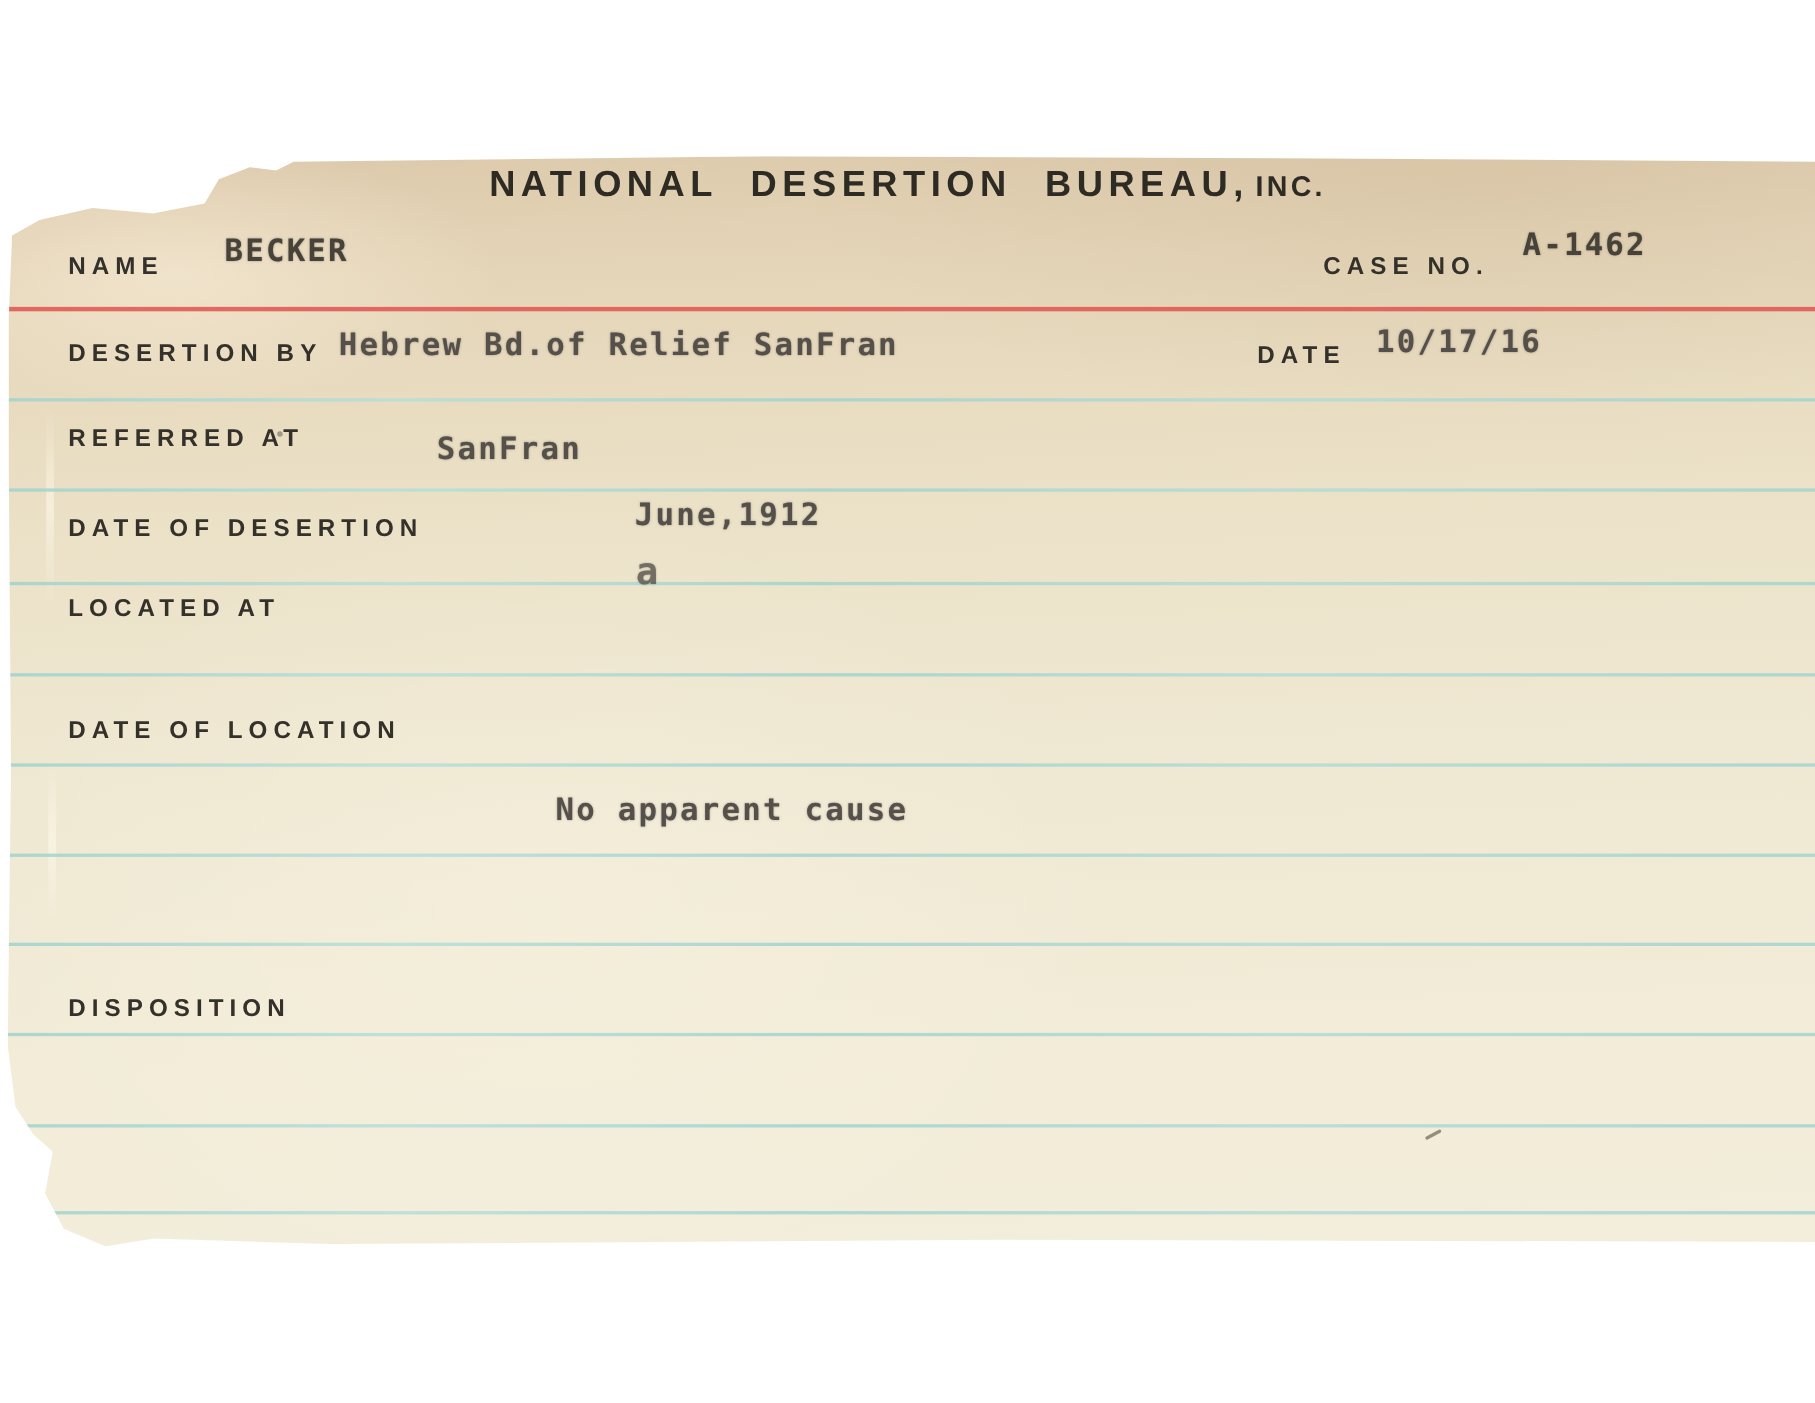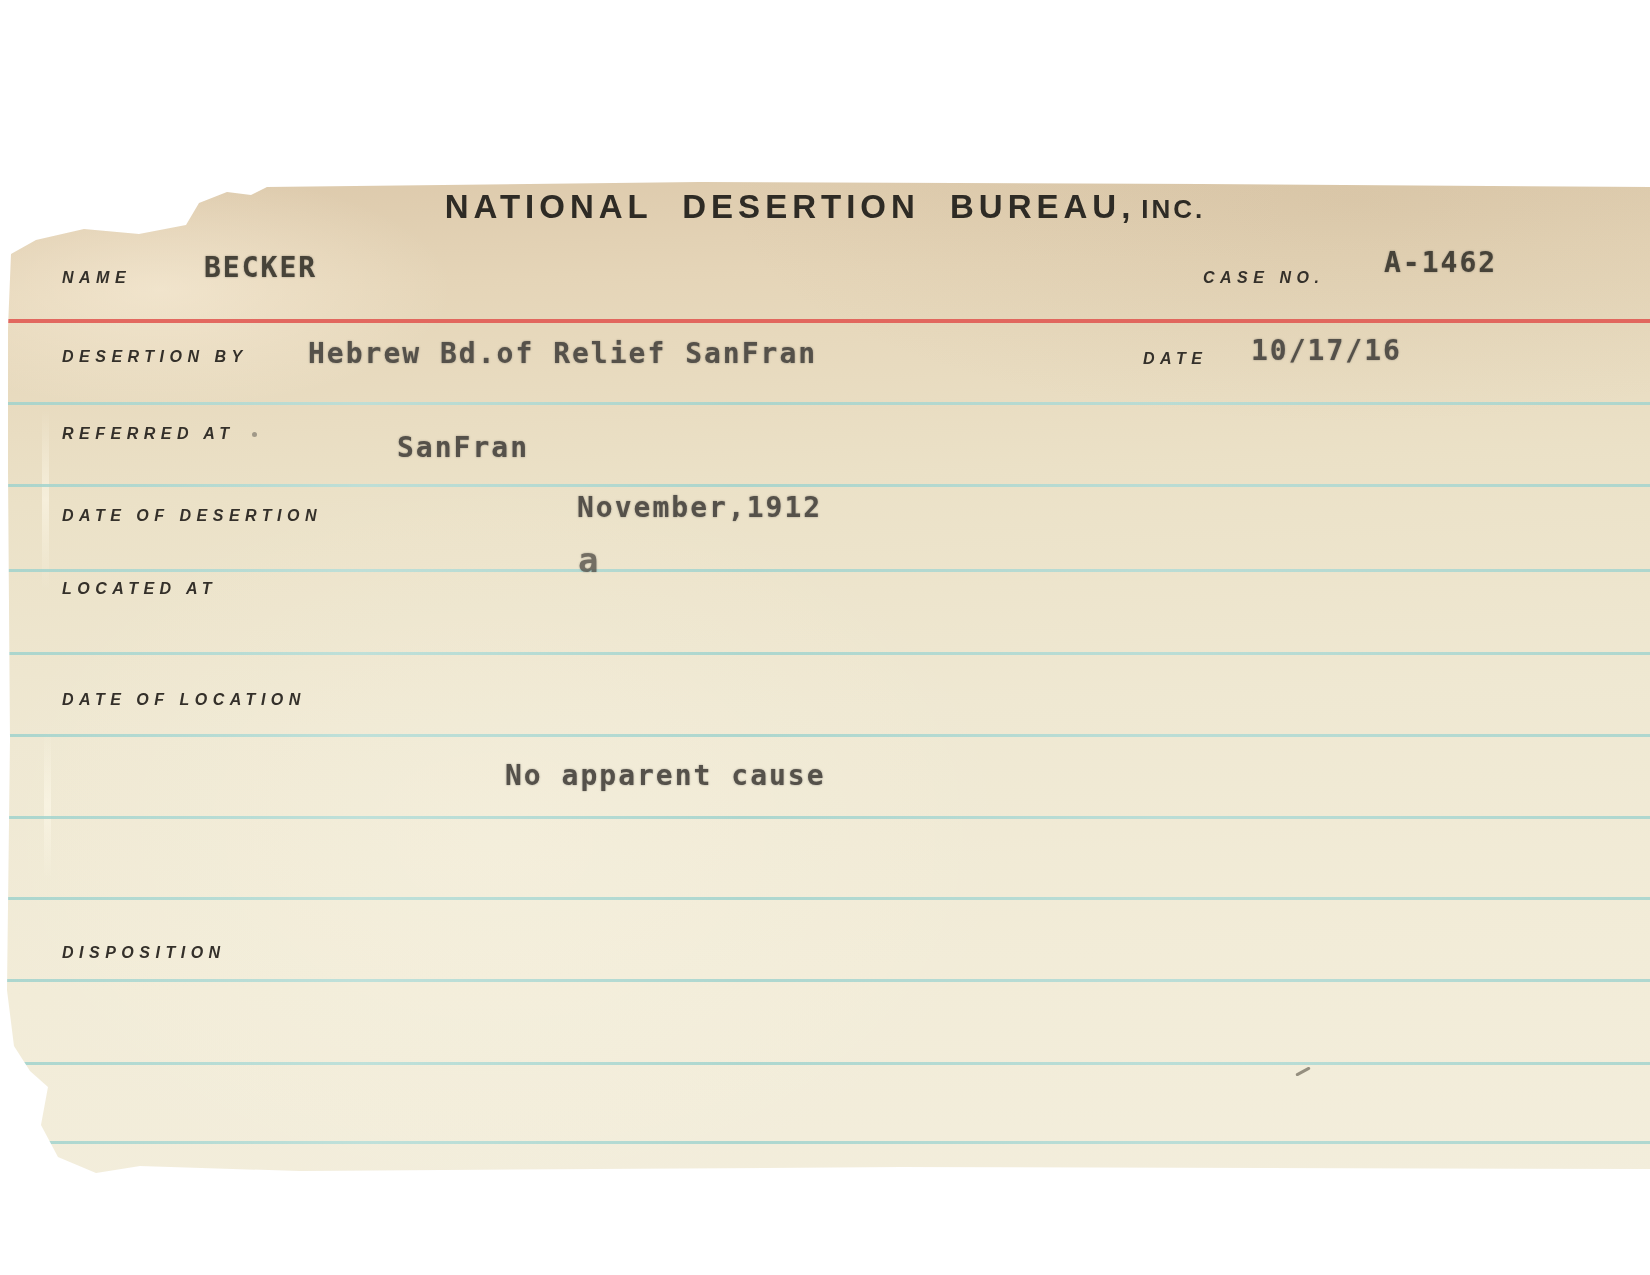--- a/index.html
+++ b/index.html
@@ -12,43 +12,42 @@
     background:linear-gradient(178deg,
       #d8c2a3 0%, #dbc7a9 9%, #e5d5b8 20%, #ebe1c7 36%,
       #efe8d2 54%, #f2ecd8 74%, #f3eedd 100%);
     clip-path:polygon(
       8px 288px, 11px 214px, 36px 200px, 84px 189px, 139px 194px, 186px 185px,
       199px 163px, 227px 152px, 251px 155px, 267px 147px, 700px 142px, 1200px 144px,
       1650px 147px, 1650px 1129px, 900px 1127px, 300px 1131px, 140px 1126px,
       96px 1133px, 58px 1117px, 41px 1085px, 48px 1047px, 30px 1031px, 14px 1006px,
       7px 950px, 10px 700px, 8px 430px);
     filter:drop-shadow(1px 2px 3px rgba(110,98,75,.30));
-    margin-top:40px;
   }
   .card-texture{
     position:absolute;inset:0;pointer-events:none;
     background:
       radial-gradient(420px 170px at 160px 250px, rgba(255,246,228,.45), transparent 70%),
       radial-gradient(900px 320px at 82% 13%, rgba(150,120,80,.10), transparent 70%),
       radial-gradient(700px 500px at 30% 65%, rgba(255,252,240,.22), transparent 75%);
   }
   .crease{position:absolute;width:7px;background:linear-gradient(180deg,transparent,rgba(255,250,235,.55),transparent);pointer-events:none;}
   .rule-blue{
     position:absolute;left:0;right:0;height:3px;opacity:.85;
     background:linear-gradient(90deg,#9fd2cc,#b6ded9 22%,#a1d3cd 45%,#b1dbd6 70%,#a3d4ce 100%);
   }
   .rule-red{position:absolute;left:0;right:0;top:279px;height:4px;background:#e0534e;opacity:.85;}
   .title{
     position:absolute;top:148px;left:0;right:0;text-align:center;
     font-weight:700;font-size:33px;letter-spacing:5px;word-spacing:16px;color:#2e2b25;white-space:nowrap;
   }
   .title .suffix{font-size:26px;letter-spacing:3px;margin-left:6px;word-spacing:0;}
   .lbl{
-    position:absolute;font-weight:700;font-size:16px;letter-spacing:5.5px;
-    color:#34302a;white-space:nowrap;font-style:italic;
+    position:absolute;font-weight:700;font-size:22px;letter-spacing:5.5px;
+    color:#34302a;white-space:nowrap;
   }
   .typed{
     position:absolute;font-family:"DejaVu Sans Mono","Liberation Mono",monospace;
     font-weight:700;font-size:28px;letter-spacing:2px;color:#55514a;white-space:nowrap;
     text-shadow:0 0 2px rgba(84,80,74,.55);
   }
   .typed.dark{color:#474339;}
   .typed.stray{font-size:34px;opacity:.8;}
   .speck{position:absolute;background:#6f6a60;border-radius:50%;opacity:.6;}
   .pencil-mark{
@@ -89,21 +88,21 @@
     <span class="lbl" style="left:62px;top:308px;">DESERTION BY</span>
     <span class="typed" style="left:308px;top:297px;">Hebrew Bd.of Relief SanFran</span>
     <span class="lbl" style="left:1143px;top:310px;">DATE</span>
     <span class="typed" style="left:1251px;top:294px;">10/17/16</span>
 
     <span class="lbl" style="left:62px;top:385px;">REFERRED AT</span>
     <div class="speck" style="left:252px;top:392px;width:5px;height:5px;"></div>
     <span class="typed" style="left:397px;top:391px;">SanFran</span>
 
     <span class="lbl" style="left:62px;top:467px;">DATE OF DESERTION</span>
-    <span class="typed" style="left:577px;top:451px;">November,1912</span>
+    <span class="typed" style="left:577px;top:451px;">June,1912</span>
     <span class="typed stray" style="left:578px;top:500px;">a</span>
 
     <span class="lbl" style="left:62px;top:540px;">LOCATED AT</span>
     <span class="typed" style="left:400px;top:531px;"></span>
 
     <span class="lbl" style="left:62px;top:651px;">DATE OF LOCATION</span>
     <span class="typed" style="left:500px;top:642px;"></span>
 
     <span class="typed" style="left:505px;top:719px;">No apparent cause</span>
 

